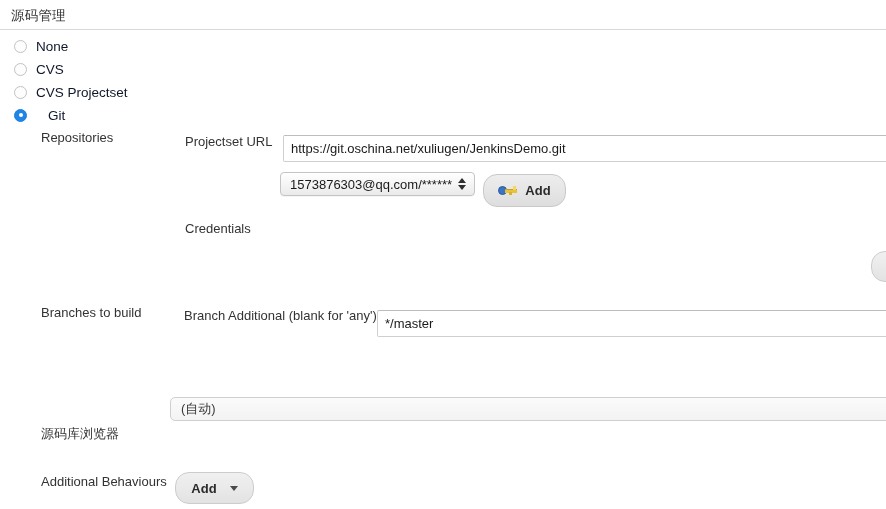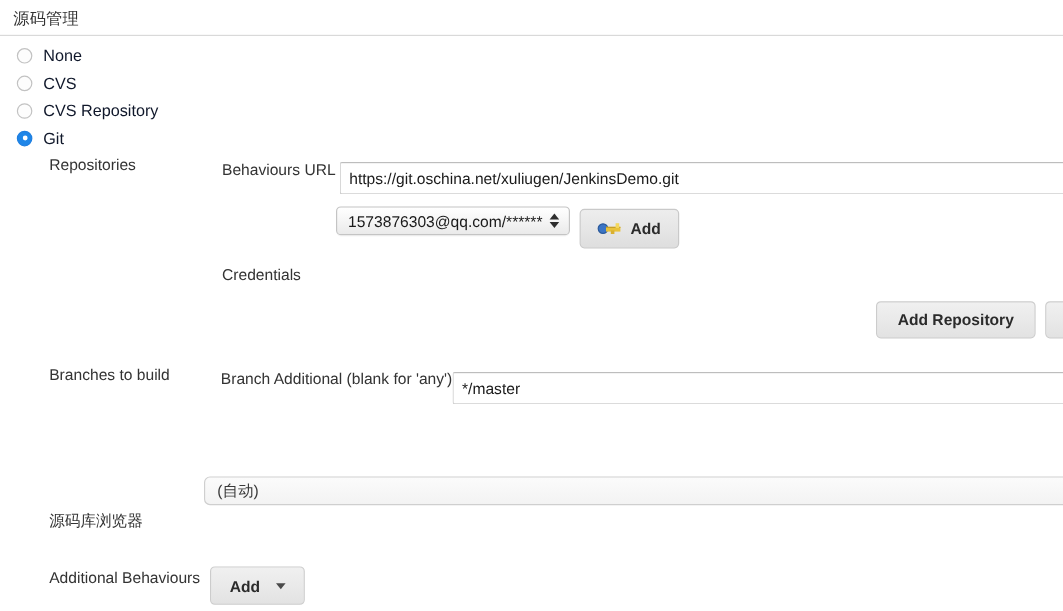--- a/index.html
+++ b/index.html
@@ -167,21 +167,21 @@
     padding: 0 10px;
     white-space: nowrap;
     overflow: hidden;
   }
 
   
   .btn {
     position: absolute;
     box-sizing: border-box;
     border: 1px solid #c9c9c9;
-    border-radius: 4px;
+    border-radius: 14px;
     background: linear-gradient(180deg, #ededed 0%, #e6e6e6 50%, #dedede 100%);
     color: #2b2b2b;
     font-family: "Liberation Sans", "DejaVu Sans", sans-serif;
     font-size: 13px;
     font-weight: bold;
     display: flex;
     align-items: center;
     justify-content: center;
     gap: 7px;
     white-space: nowrap;
@@ -249,31 +249,31 @@
     <span class="radio-label">None</span>
   </div>
 
   <div class="radio-row" style="top:59px;">
     <span class="radio"></span>
     <span class="radio-label">CVS</span>
   </div>
 
   <div class="radio-row" style="top:82px;">
     <span class="radio"></span>
-    <span class="radio-label">CVS Repository</span>
-  </div>
-
-  <div class="radio-row" style="top:105px;">
+    <span class="radio-label">CVS Projectset</span>
+  </div>
+
+  <div class="radio-row" style="top:105px;gap:12px;">
     <span class="radio checked"></span>
     <span class="radio-label">Git</span>
   </div>
 
   <div class="field-label" style="left:41px; top:130px;">Repositories</div>
 
-  <div class="inner-label" style="left:185px; top:134px;">Behaviours URL</div>
+  <div class="inner-label" style="left:185px; top:134px;">Projectset URL</div>
 
   <input class="text-input" style="left: 283px; top: 135px; width: 625px; height: 27px;" type="text" value="https://git.oschina.net/xuliugen/JenkinsDemo.git">
 
   <div class="inner-label" style="left:185px; top:176px;margin-top:45px;">Credentials</div>
 
   <div class="select-shell" style="left:280px; top:172px; width:195px; height:24px;">
     <span class="sel-text">1573876303@qq.com/******</span>
     <span class="stepper">
       <i class="up"></i>
         <i class="down"></i>
@@ -283,23 +283,20 @@
   <div class="btn" style="left:483px; top:174px; width:83px; height:33px;">
     <span class="key-icon">
       <span class="kbow"></span>
         <span class="kshaft"></span>
       <span class="ktooth"></span>
         <span class="ktooth2"></span>
     </span>
     <span>Add</span>
   </div>
 
-  <div class="btn light" style="left:730px; top:251px; width:133px; height:31px;">
-    <span>Add Repository</span>
-  </div>
 
   <div class="btn light" style="left:871px; top:251px; width:60px; height:31px;"></div>
 
   <div class="field-label" style="left:41px; top:305px;">Branches to build</div>
 
   <div class="inner-label" style="left:184px; top:308px;">Branch Additional (blank for 'any')</div>
 
   <input class="text-input" style="left: 377px; top: 310px; width: 531px; height: 27px;" type="text" value="*/master">
 
 

